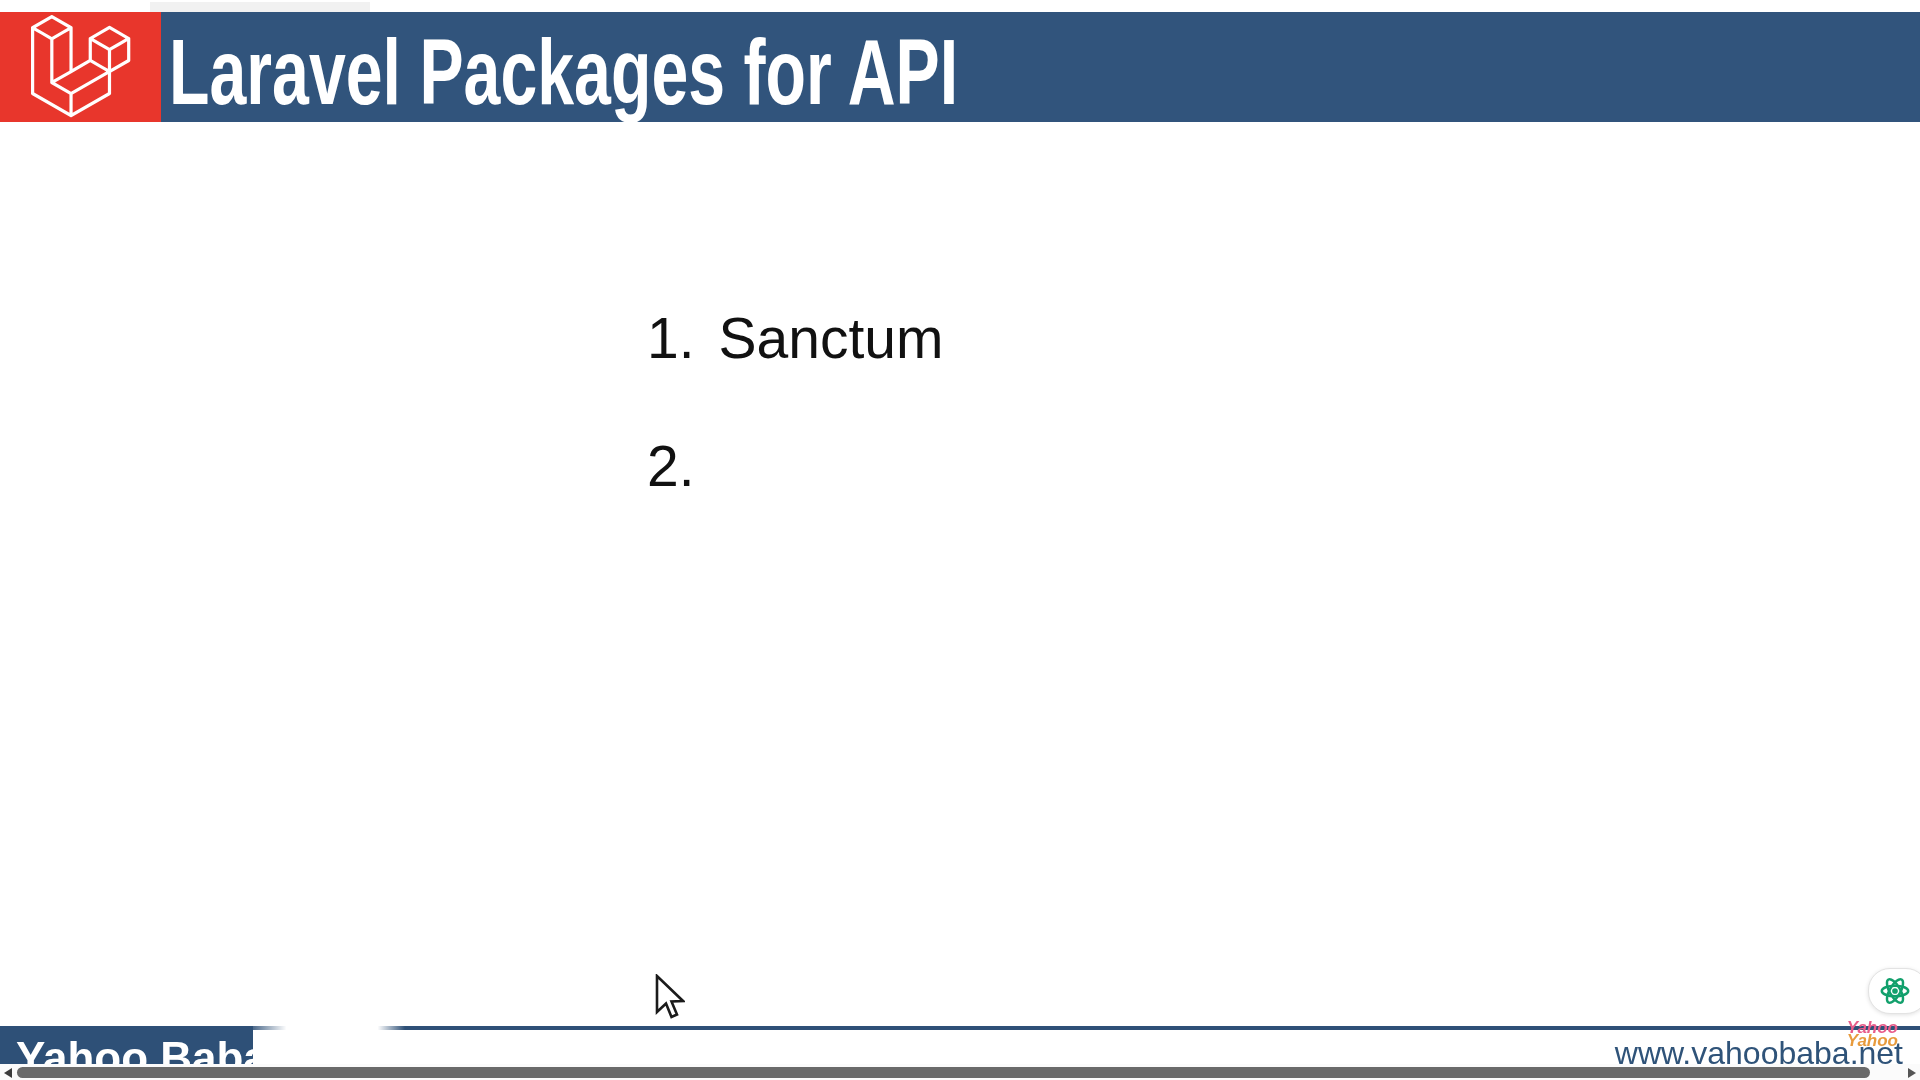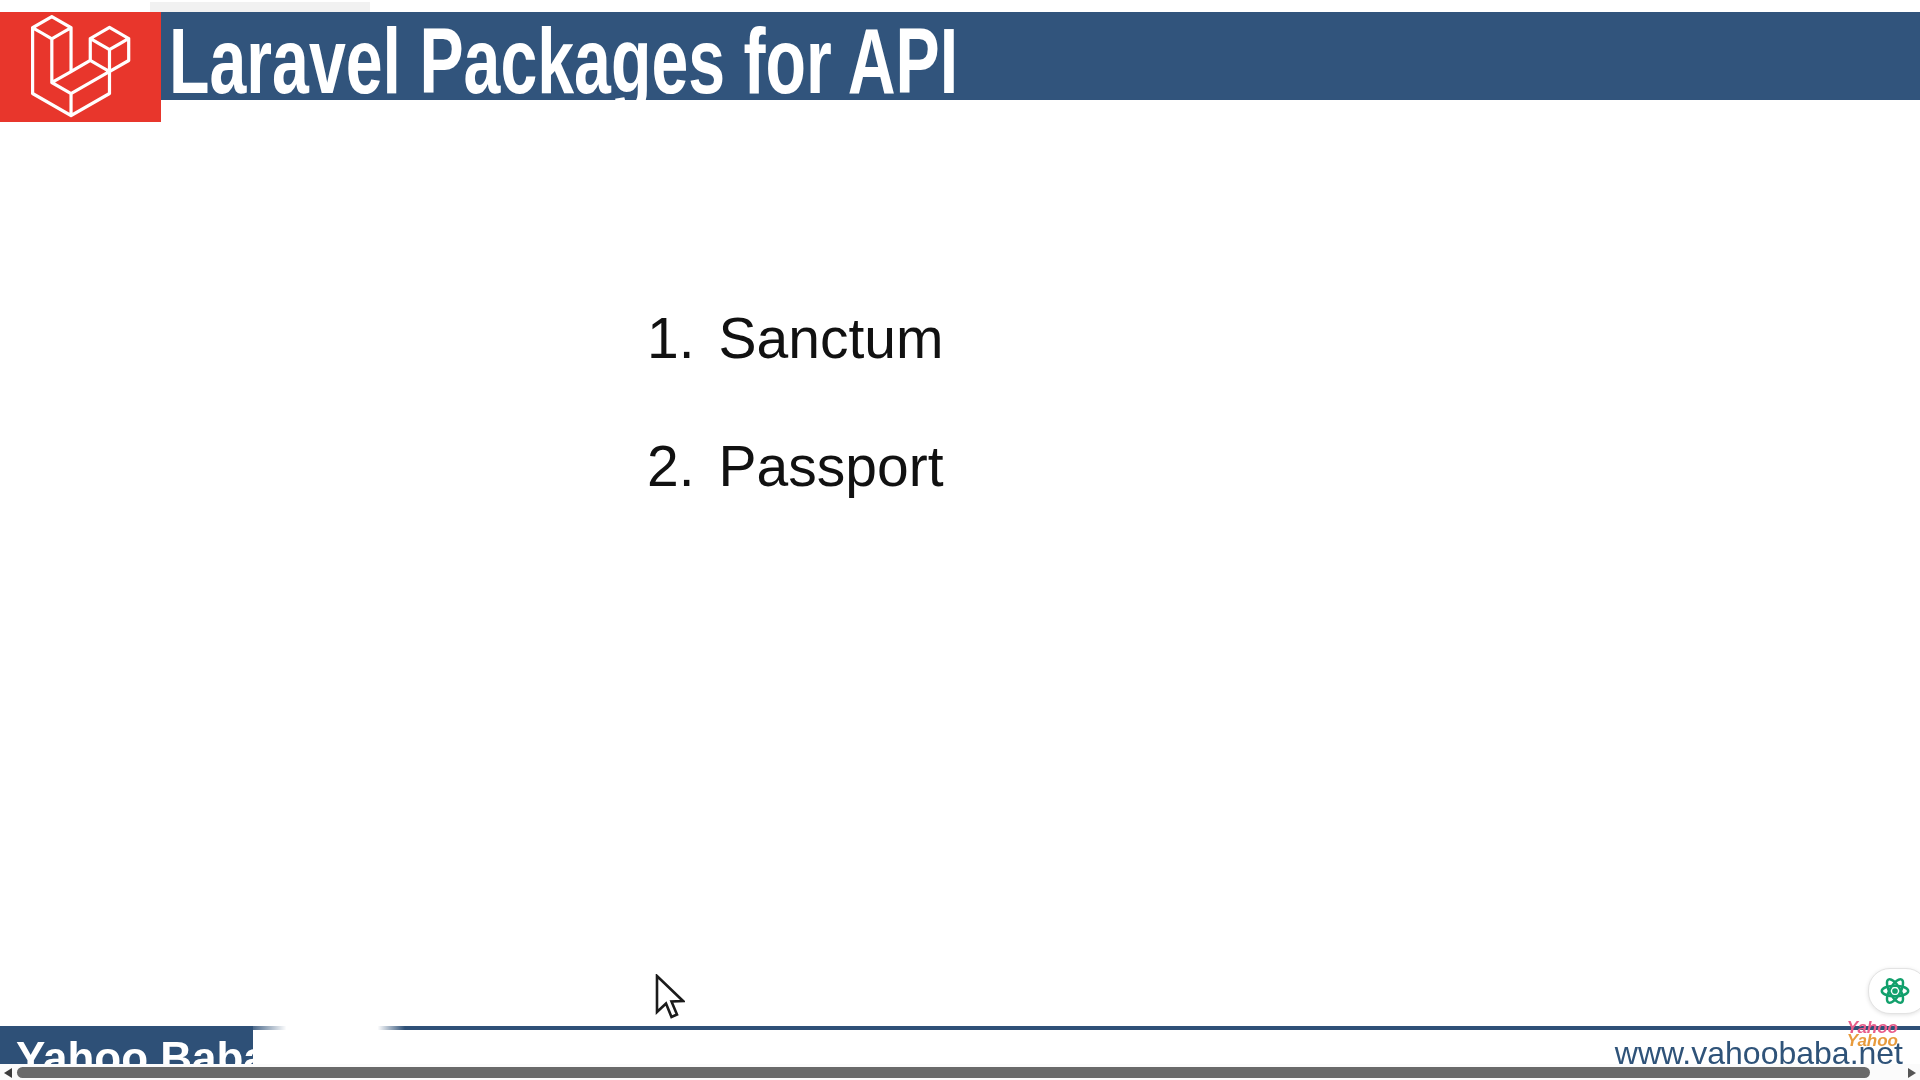--- a/index.html
+++ b/index.html
@@ -2,21 +2,21 @@
 <html style="--red: #e8362c; --header-blue: #31547c; --footer-blue: #2e5077; --link-blue: #2f5379; --yahoo-pink: #e85c8a; --baba-orange: #e89b3d;"><head>
 <meta charset="utf-8">
 <style>
   html,body{margin:0;padding:0;background:#fff;}
   #page{position:relative;width:1920px;height:1080px;overflow:hidden;
         font-family:"Liberation Sans",sans-serif;background:#fff;}
 
   
   .top-strip{position:absolute;left:0;top:0;width:1920px;height:12px;background:#fff;}
   .top-strip-shade{position:absolute;left:150px;top:2px;width:220px;height:10px;background:#f1f1f1;}
-  .header{position:absolute;left:0;top:12px;width:1920px;height:88px;display:flex;}
+  .header{position:absolute;left:0;top:12px;width:1920px;height:110px;display:flex;}
   .logo-block{width:161px;height:110px;background:var(--red);flex:0 0 auto;
               display:flex;align-items:center;justify-content:center;overflow:hidden;}
   .logo-block svg{width:100px;height:104px;display:block;}
   .title-bar{flex:1;background:var(--header-blue);display:flex;align-items:center;overflow:hidden;}
   .title-bar .title{color:#fff;font-weight:bold;font-size:92px;line-height:1;white-space:nowrap;
                     display:inline-block;transform:scaleX(0.72);transform-origin:left center;
                     margin-left:8px;margin-top:10px;letter-spacing:0px;}
 
   
   .list-item{position:absolute;left:647px;color:#111;font-size:57px;line-height:1.05;
@@ -80,21 +80,20 @@
       <span class="title">Laravel Packages for API</span>
     </div>
   </div>
 
   <div class="list-item" id="item-0">
     <span class="num">1.</span>
     <span class="label">Sanctum</span>
   </div>
   <div class="list-item" id="item-1">
     <span class="num">2.</span>
-    <span class="label">Passport</span>
   </div>
 
   <svg class="cursor" viewBox="0 0 30 50" aria-hidden="true">
     <polygon points="2,2 2,38 11,29.5 16.5,43 22,40.5 16.5,27.5 28,27" fill="#ffffff" stroke="#1b1b1b" stroke-width="2.6" stroke-linejoin="miter"></polygon>
   </svg>
 
   <div class="footer-line"></div>
   <div class="footer-fade"></div>
 
   <div class="brand-badge">

